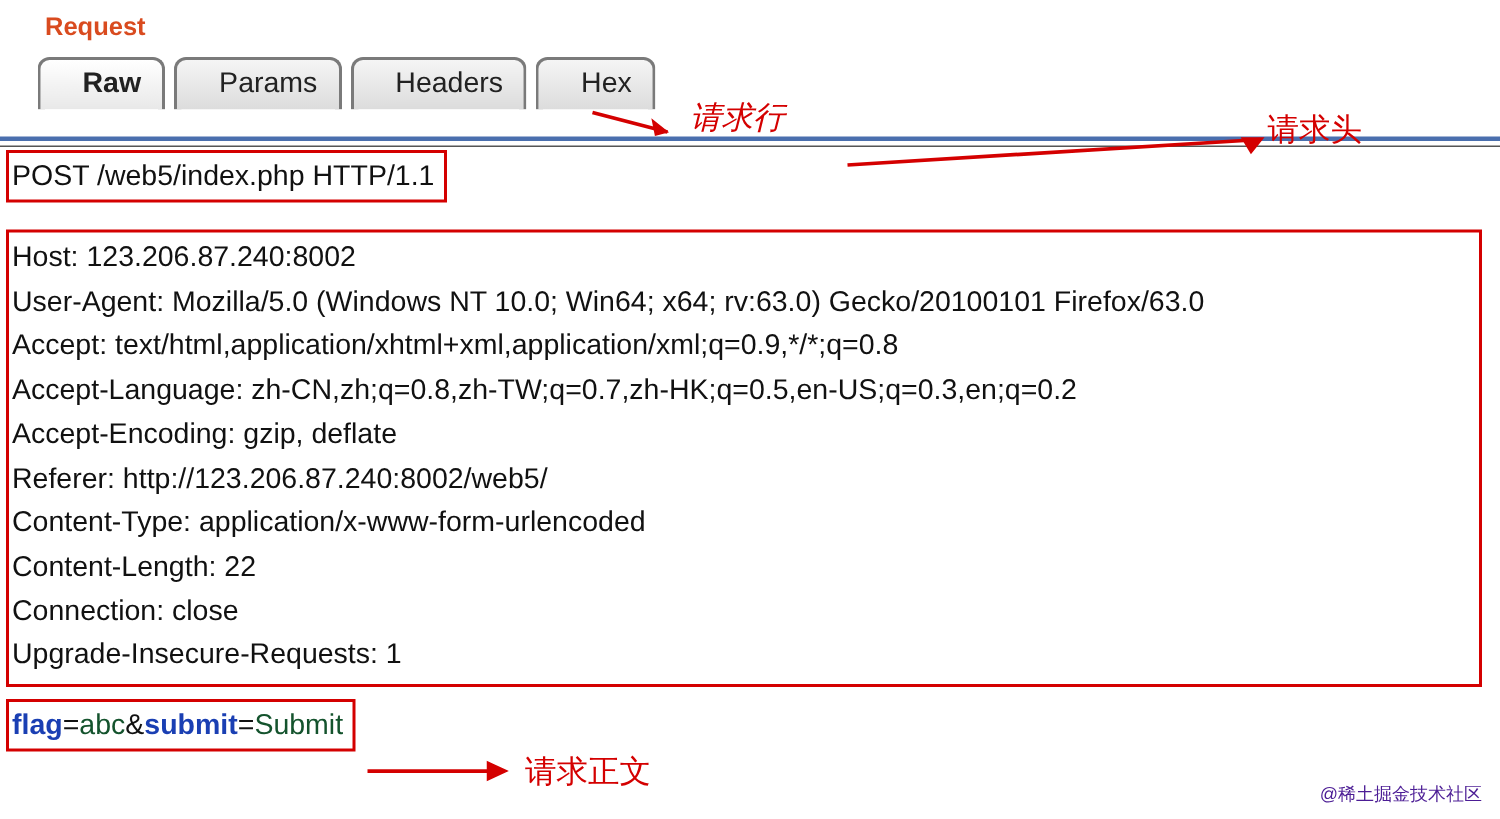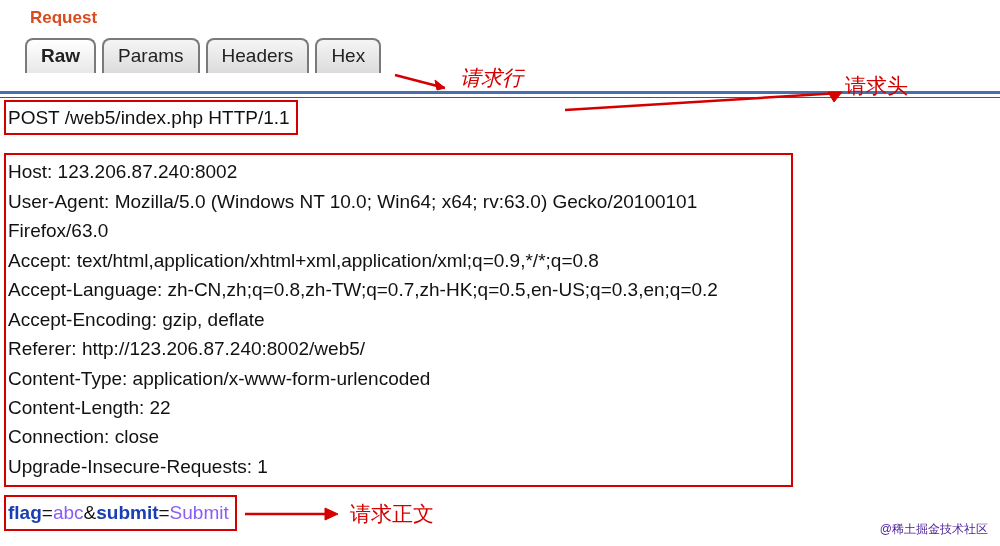--- a/index.html
+++ b/index.html
@@ -24,21 +24,21 @@
     gap: 6px;
     padding-left: 25px;
     align-items: flex-end;
     position: relative;
     z-index: 2;
   }
   .tab {
     border: 2px solid #7a7a7a;
     border-bottom: none;
     border-radius: 8px 8px 0 0;
-    padding: 5px 14px 6px 14px;
+    padding: 5px 14px 6px 28px;
     font-size: 19px;
     color: #222;
     background: linear-gradient(#f5f5f5, #dcdcdc);
     cursor: pointer;
     min-width: 55px;
     text-align: right;
   }
   .tab.active {
     font-weight: bold;
     background: linear-gradient(#ffffff, #e8e8e8);
@@ -73,30 +73,30 @@
     border: 2.5px solid #d40000;
     display: inline-block;
     padding: 1px 6px 1px 2px;
     margin-bottom: 18px;
     margin-top:0;
   }
   .headers-box {
     border: 2.5px solid #d40000;
     padding: 2px 6px 4px 2px;
     margin-top: 0px;
-    width: 789px;
+    width: 984px;
   }
   .body-line {
     border: 2.5px solid #d40000;
     display: inline-block;
     padding: 1px 6px 1px 2px;
     margin-top: 8px;
   }
   .kv .param-key { color: #1a3fb3; font-weight: bold; }
-  .kv .param-val { color: #8b5cf6; }
+  .kv .param-val { color: #14532d; }
   .kv .amp, .kv .eq { color: #111; }
   .anno {
     position: absolute;
     color: #d40000;
     font-size: 21px;
     font-family: "Microsoft YaHei","SimSun",sans-serif;
     z-index: 5;
   }
   .arrow {
     position: absolute;

